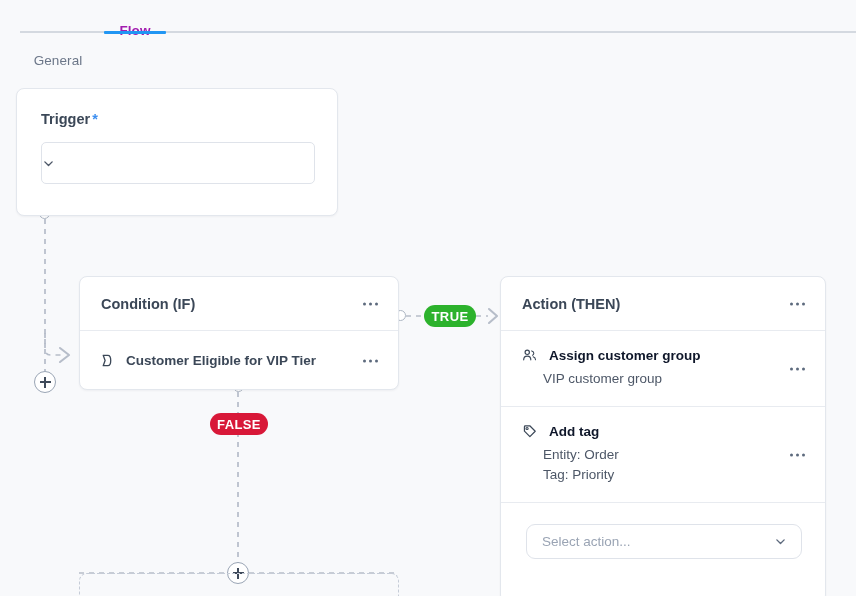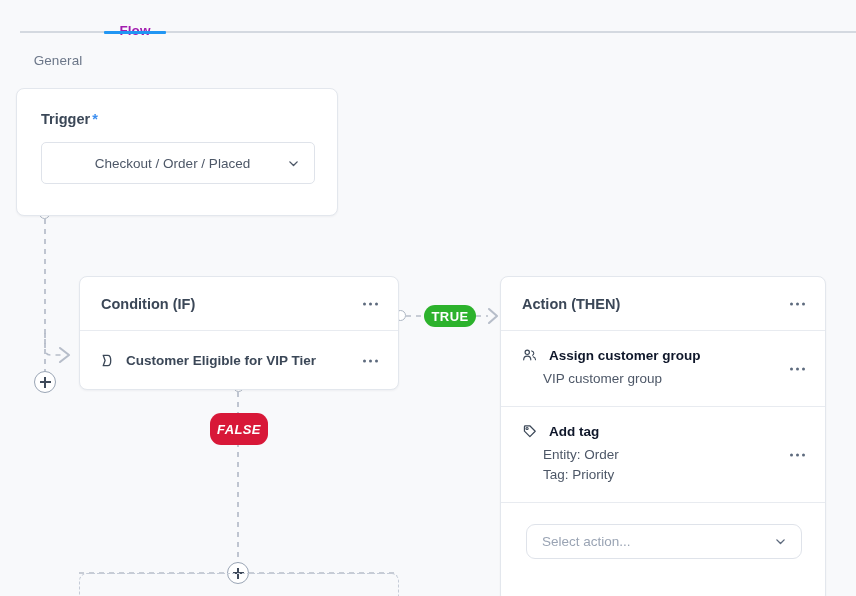--- a/index.html
+++ b/index.html
@@ -42,21 +42,21 @@
 
   svg.wires { position: absolute; left: 0; top: 0; width: 856px; height: 563px; pointer-events: none; }
 
   
   .card {
     position: absolute; background: #ffffff;
     border: 1px solid #e3e7ed; border-radius: 8px;
     box-shadow: 0 1px 2px rgba(30,40,60,0.05);
   }
 
-  .card-trigger { left: 16px; top: 55px; width: 322px; height: 128px; text-align: center; }
+  .card-trigger { left: 16px; top: 55px; width: 322px; height: 128px; }
   .trigger-label {
     position: absolute; left: 24px; top: 22px;
     font-size: 14.5px; font-weight: bold; color: #3b4757;
   }
   .trigger-req { color: #3c8ef0; font-weight: bold; margin-left: 2px; }
   .trigger-select {
     position: absolute; left: 24px; top: 53px; width: 274px; height: 42px;
     border: 1px solid #dfe3ea; border-radius: 5px; background: #fff;
     display: flex; align-items: center; cursor: pointer;
   }
@@ -102,21 +102,21 @@
 
   .chev { margin-right: 14px; display: flex; align-items: center; }
 
   
   .badge {
     position: absolute; display: flex; align-items: center; justify-content: center;
     font-size: 13px; font-weight: bold; color: #fff; letter-spacing: .4px;
     border-radius: 11px; cursor: pointer;
   }
   .badge-true { left: 424px; top: 272px; width: 52px; height: 22px; background: #2cb22c; }
-  .badge-false { left: 210px; top: 380px; width: 58px; height: 32px; background: #d81838; font-style: italic; }
+  .badge-false { left: 210px; top: 380px; width: 58px; height: 22px; background: #d81838; }
 
   
   .plus {
     position: absolute; width: 22px; height: 22px; border-radius: 50%;
     background: #ffffff; border: 1px solid #9aa5b5;
     display: flex; align-items: center; justify-content: center; cursor: pointer;
   }
   .plus:before, .plus:after {
     content: ""; position: absolute; background: #3f4a5a;
   }
@@ -182,21 +182,20 @@
 
     <div class="port port-trigger"></div>
     <div class="port port-cond-out"></div>
     <div class="port port-cond-down"></div>
 
     <div class="card card-trigger">
       <div class="trigger-label">
         <span>Trigger</span><span class="trigger-req">*</span>
       </div>
       <div class="trigger-select">
-        <span class="val">Checkout / Order / Placed</span>
         <span class="chev">
           <svg width="13" height="13" viewBox="0 0 16 16">
               <path d="M3.5 6 L8 10.5 L12.5 6" fill="none" stroke="#4d5767" stroke-width="1.7" stroke-linecap="round" stroke-linejoin="round"></path>
             </svg>
         </span>
       </div>
     </div>
 
     <div class="card card-condition">
       <div class="card-head">

